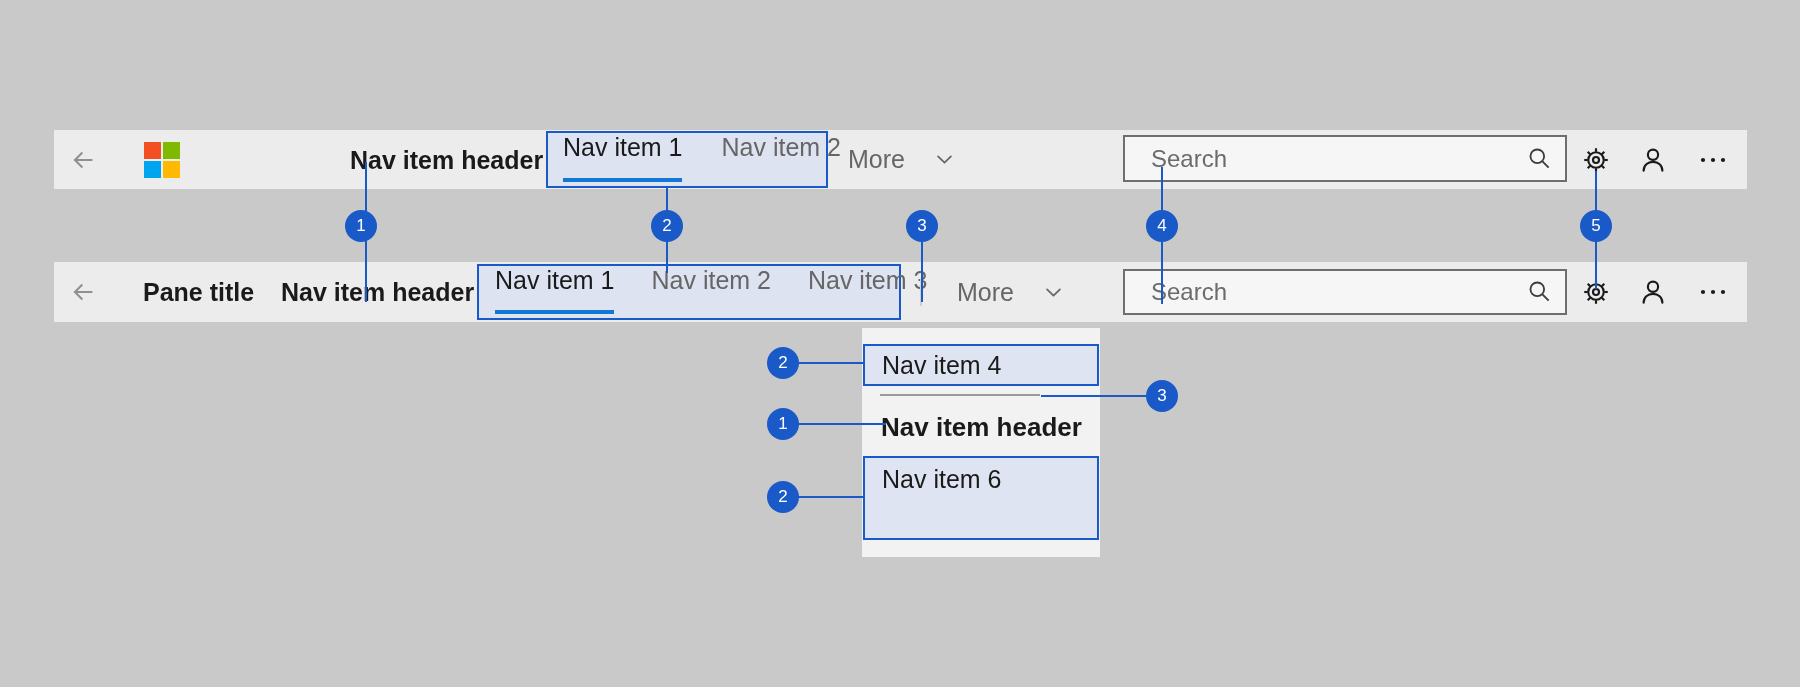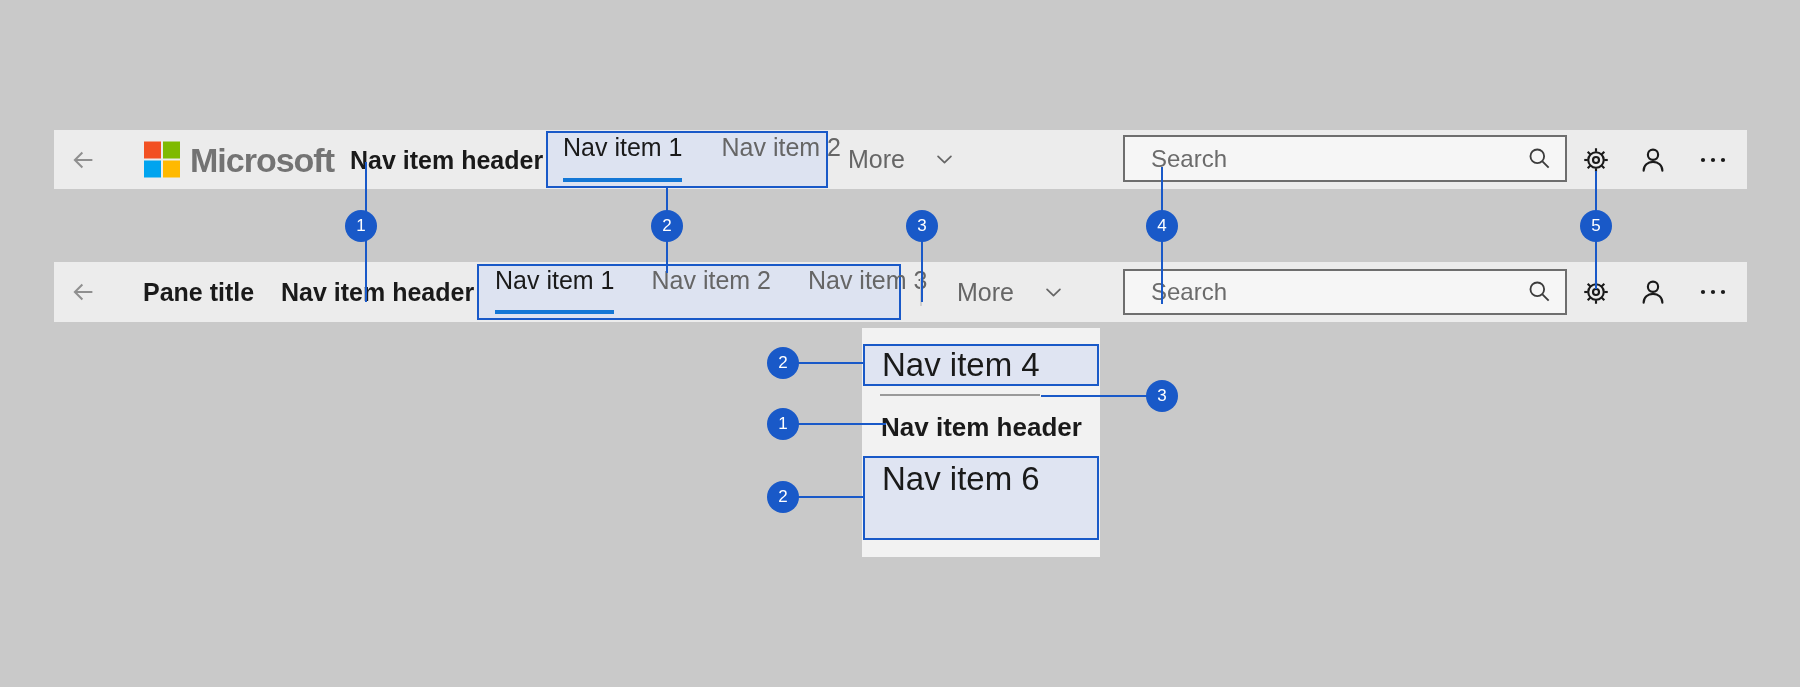--- a/index.html
+++ b/index.html
@@ -38,21 +38,21 @@
   .searchbox input{width:100%;height:100%;border:none;outline:none;background:transparent;
        font-family:"Liberation Sans",sans-serif;font-size:24px;color:#444;
        padding:0 48px 0 26px;box-sizing:border-box;}
   .searchbox input::placeholder{color:#6b6b6b;opacity:1;}
   .searchbox .mag{position:absolute;right:12px;top:50%;transform:translateY(-50%);cursor:pointer;}
   .iconbtn{width:30px;height:30px;cursor:pointer;}
   .divider-v{width:2px;background:#cfcfcf;}
   
   #flyout{position:absolute;left:862px;top:328px;width:238px;height:229px;background:#f2f2f2;}
   #flyout>*{position:absolute;}
-  .fly-item{font-size:33px;color:var(--ink);white-space:nowrap;}
+  .fly-item{font-size:25px;color:var(--ink);white-space:nowrap;}
   .fly-box{background:#dfe4f2;border:2px solid var(--anno);box-sizing:border-box;left:1px;width:236px;}
   .fly-row{height:42px;display:flex;align-items:center;padding-left:17px;cursor:pointer;}
   
   .vl{position:absolute;width:2px;background:var(--anno);z-index:2;}
   .hl{position:absolute;height:2px;background:var(--anno);z-index:2;}
   .badge{position:absolute;width:32px;height:32px;border-radius:50%;background:var(--anno);
        color:#fff;font-size:17px;display:flex;align-items:center;justify-content:center;z-index:3;}
   .fly-divider{height:2px;background:#9a9a9a;}
 </style>
 </head>
@@ -64,21 +64,20 @@
     <svg class="iconbtn vcenter" style="left:14px;" viewBox="0 0 24 24">
       <path d="M19.5 12H5.5 M11.5 6l-6 6 6 6" stroke="#8f8f8f" stroke-width="1.6" fill="none"></path>
     </svg>
     <div class="brand-wrap vcenter" style="left:90px;">
       <div class="mslogo">
         <div class="ms-red"></div>
           <div class="ms-green"></div>
         <div class="ms-blue"></div>
           <div class="ms-yellow"></div>
       </div>
-      <span class="brand-name">Microsoft</span>
     </div>
     <span class="boldtxt vcenter" style="left:296px;">Nav item header</span>
 
     <div class="hlbox" style="left:492px;top:1px;width:282px;height:57px;padding-left:15px;gap:39px;">
       <div class="tab selected">
         <span>Nav item 1</span>
       </div>
       <div class="tab">
         <span>Nav item 2</span>
       </div>

